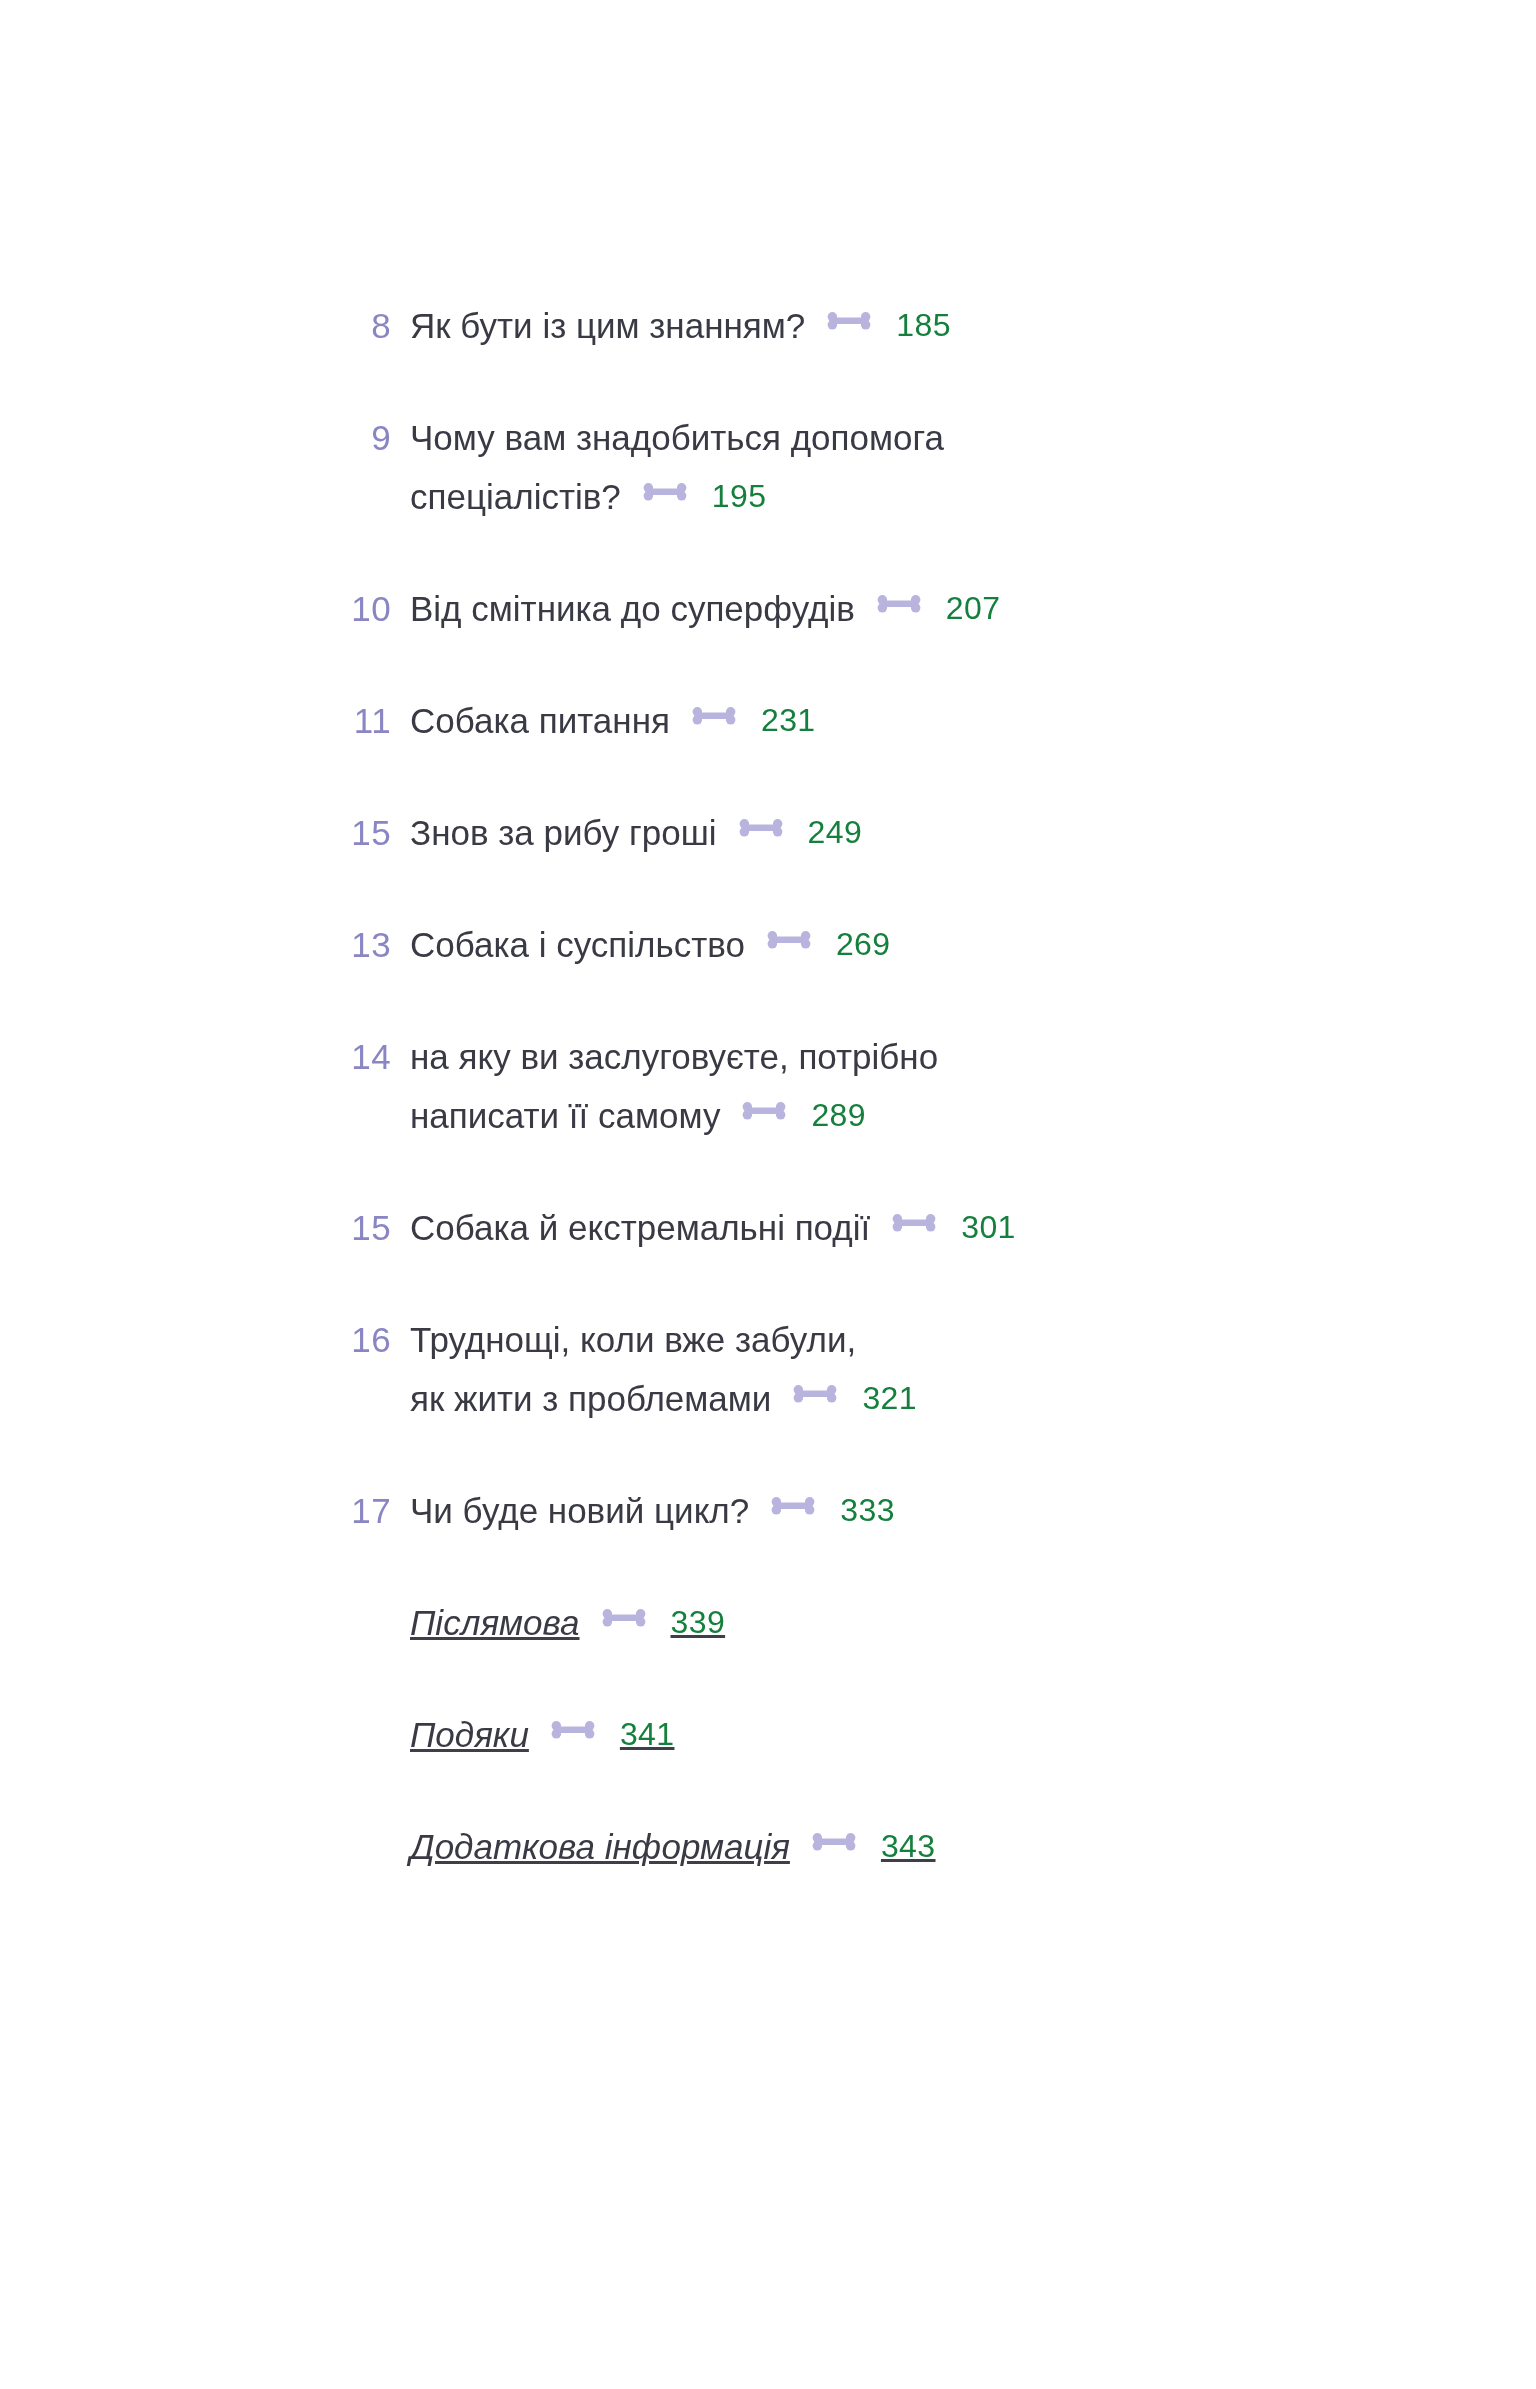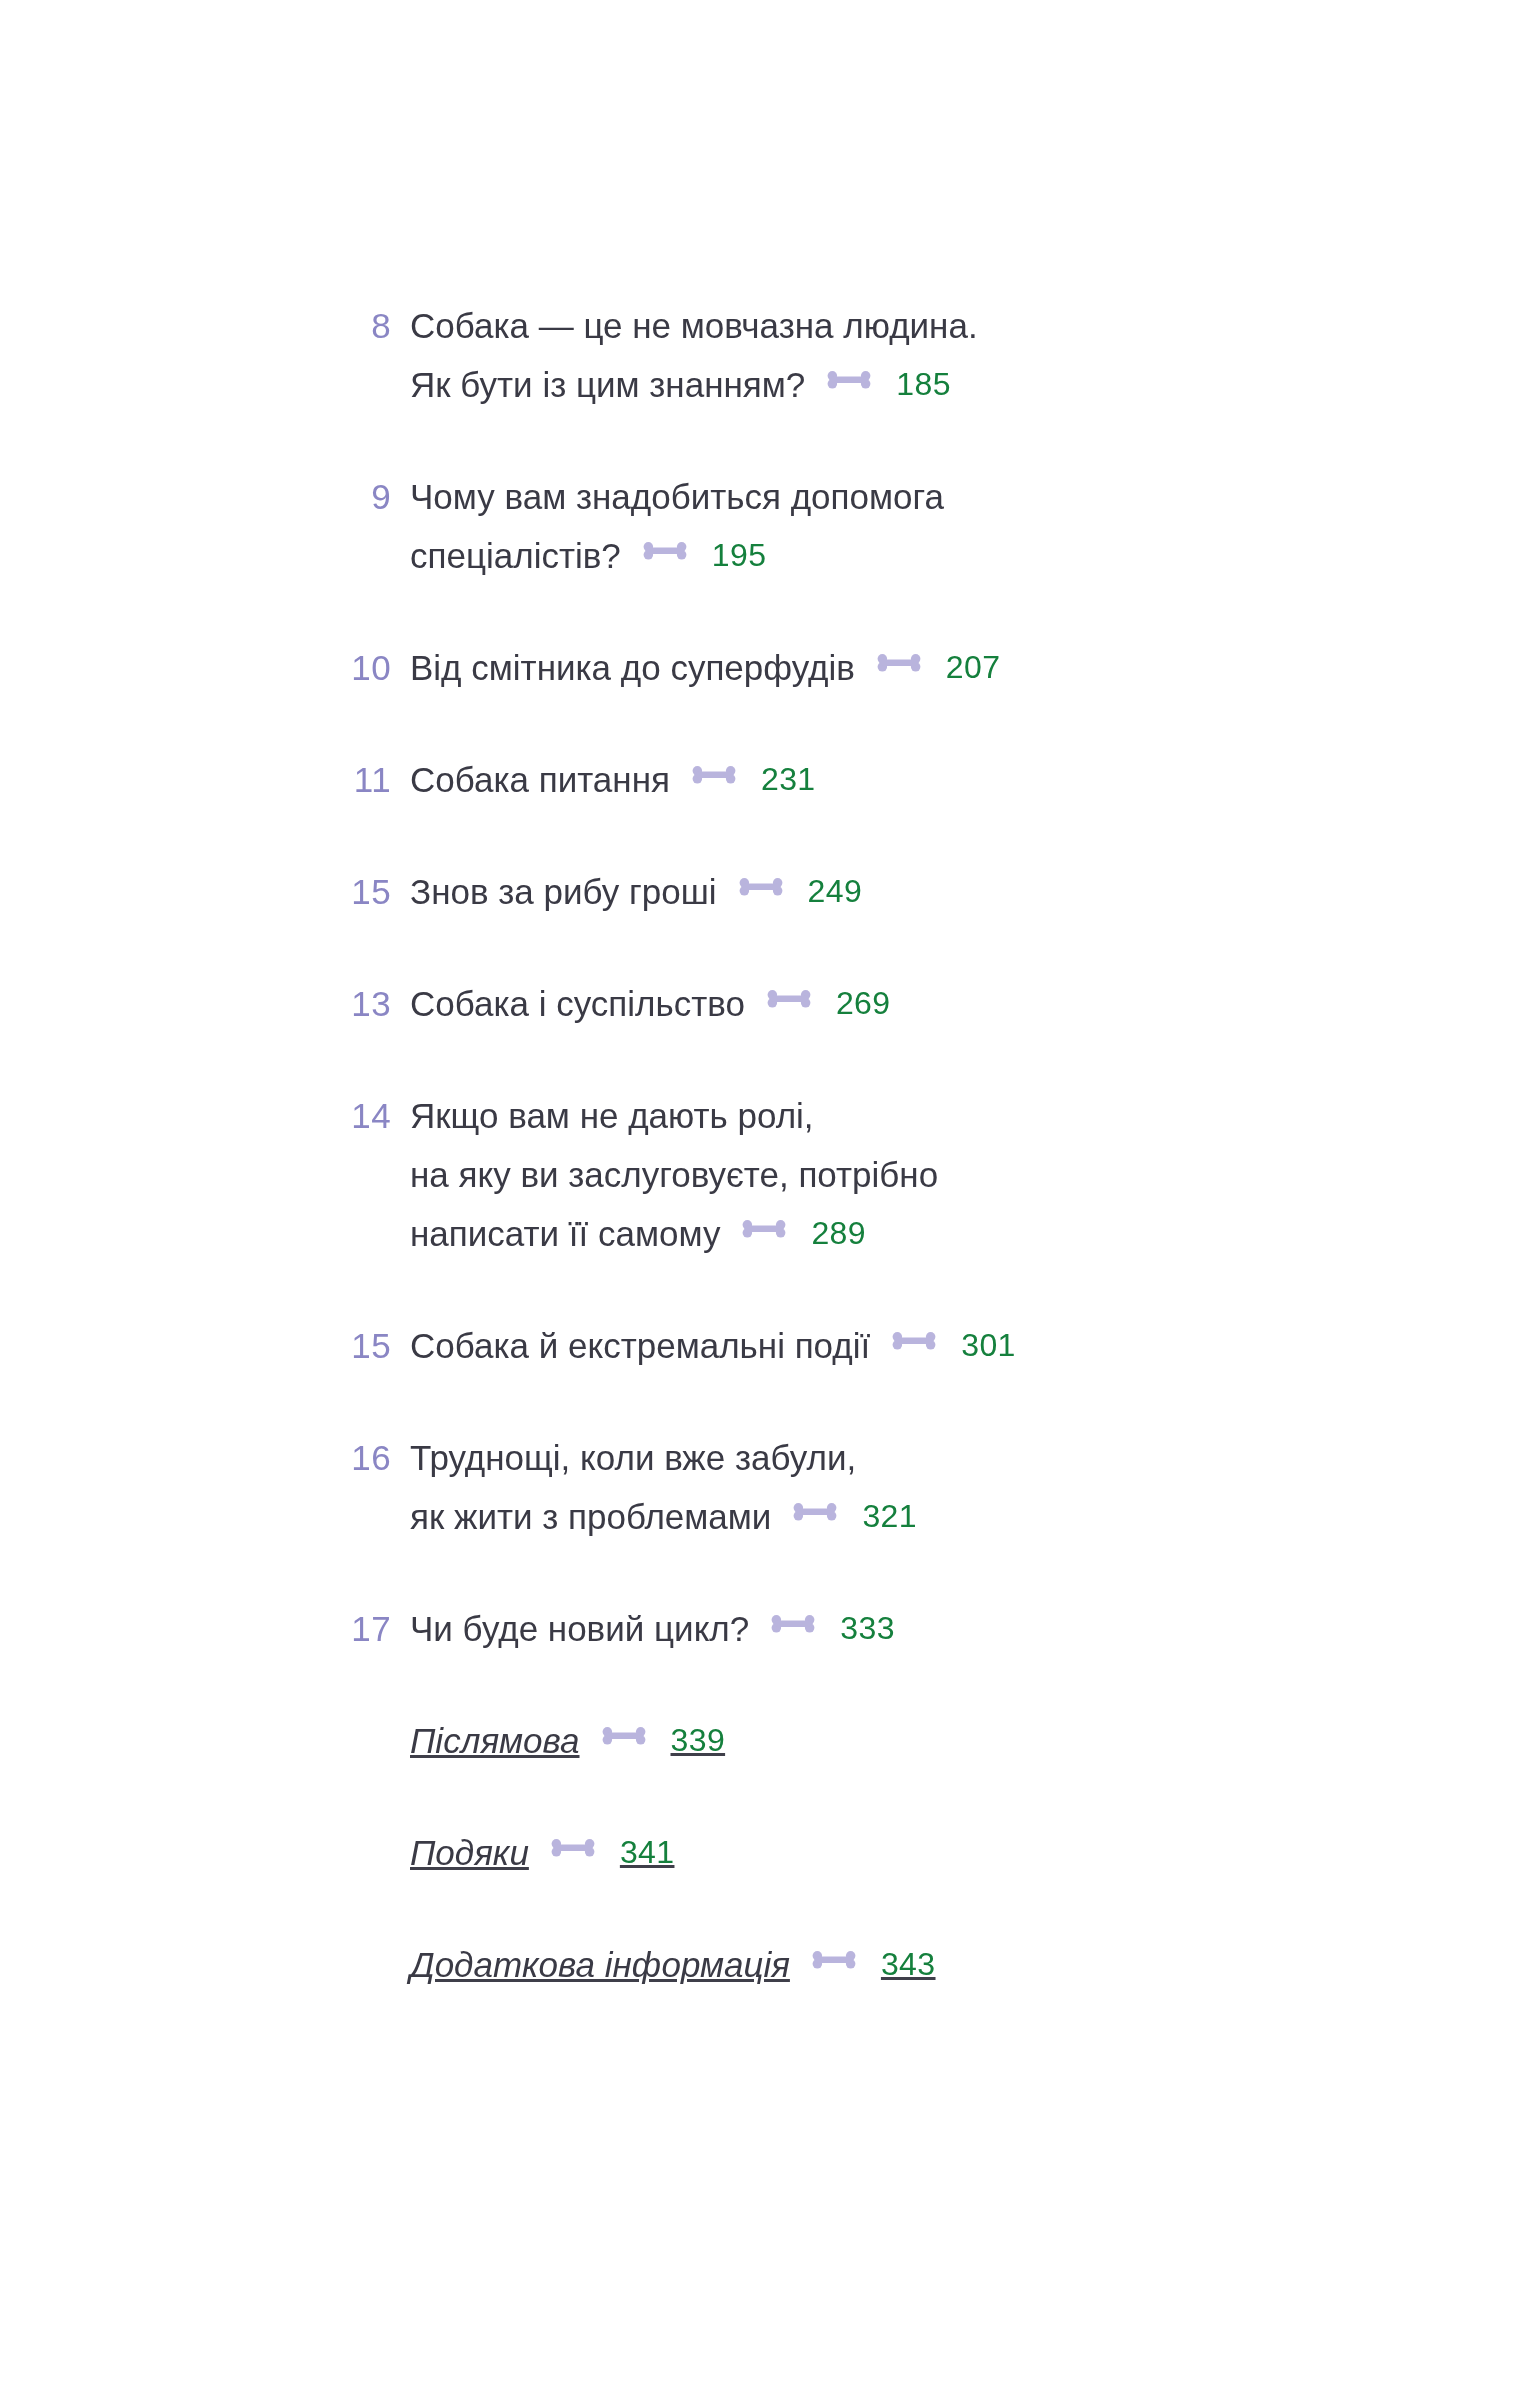--- a/index.html
+++ b/index.html
@@ -103,23 +103,20 @@
 </style>
 </head>
 <body>
 
 <div class="page">
   <div class="toc" id="toc-list">
       <div class="toc-entry">
         <div class="num">8</div>
         <div class="entry-body">
           <div class="line">
-            <span class="title">Собака — це не мовчазна людина.</span>
-          </div>
-          <div class="line">
             <span class="title">Як бути із цим знанням?</span>
             <span class="bone"><svg width="46" height="17.6" viewBox="0 0 58 22">
                 <g fill="#b9b4dd">
                   <circle cx="8" cy="6" r="6"></circle>
                   <circle cx="8" cy="16" r="6"></circle>
                   <circle cx="50" cy="6" r="6"></circle>
                   <circle cx="50" cy="16" r="6"></circle>
                   <rect x="6" y="7" width="46" height="8" rx="4"></rect>
                 </g>
               </svg></span>
@@ -216,23 +213,20 @@
                   <rect x="6" y="7" width="46" height="8" rx="4"></rect>
                 </g>
               </svg></span>
             <span class="page-no">269</span>
           </div>
         </div>
       </div>
       <div class="toc-entry">
         <div class="num">14</div>
         <div class="entry-body">
-          <div class="line">
-            <span class="title">Якщо вам не дають ролі,</span>
-          </div>
           <div class="line">
             <span class="title">на яку ви заслуговуєте, потрібно</span>
           </div>
           <div class="line">
             <span class="title">написати її самому</span>
             <span class="bone"><svg width="46" height="17.6" viewBox="0 0 58 22">
                 <g fill="#b9b4dd">
                   <circle cx="8" cy="6" r="6"></circle>
                   <circle cx="8" cy="16" r="6"></circle>
                   <circle cx="50" cy="6" r="6"></circle>

